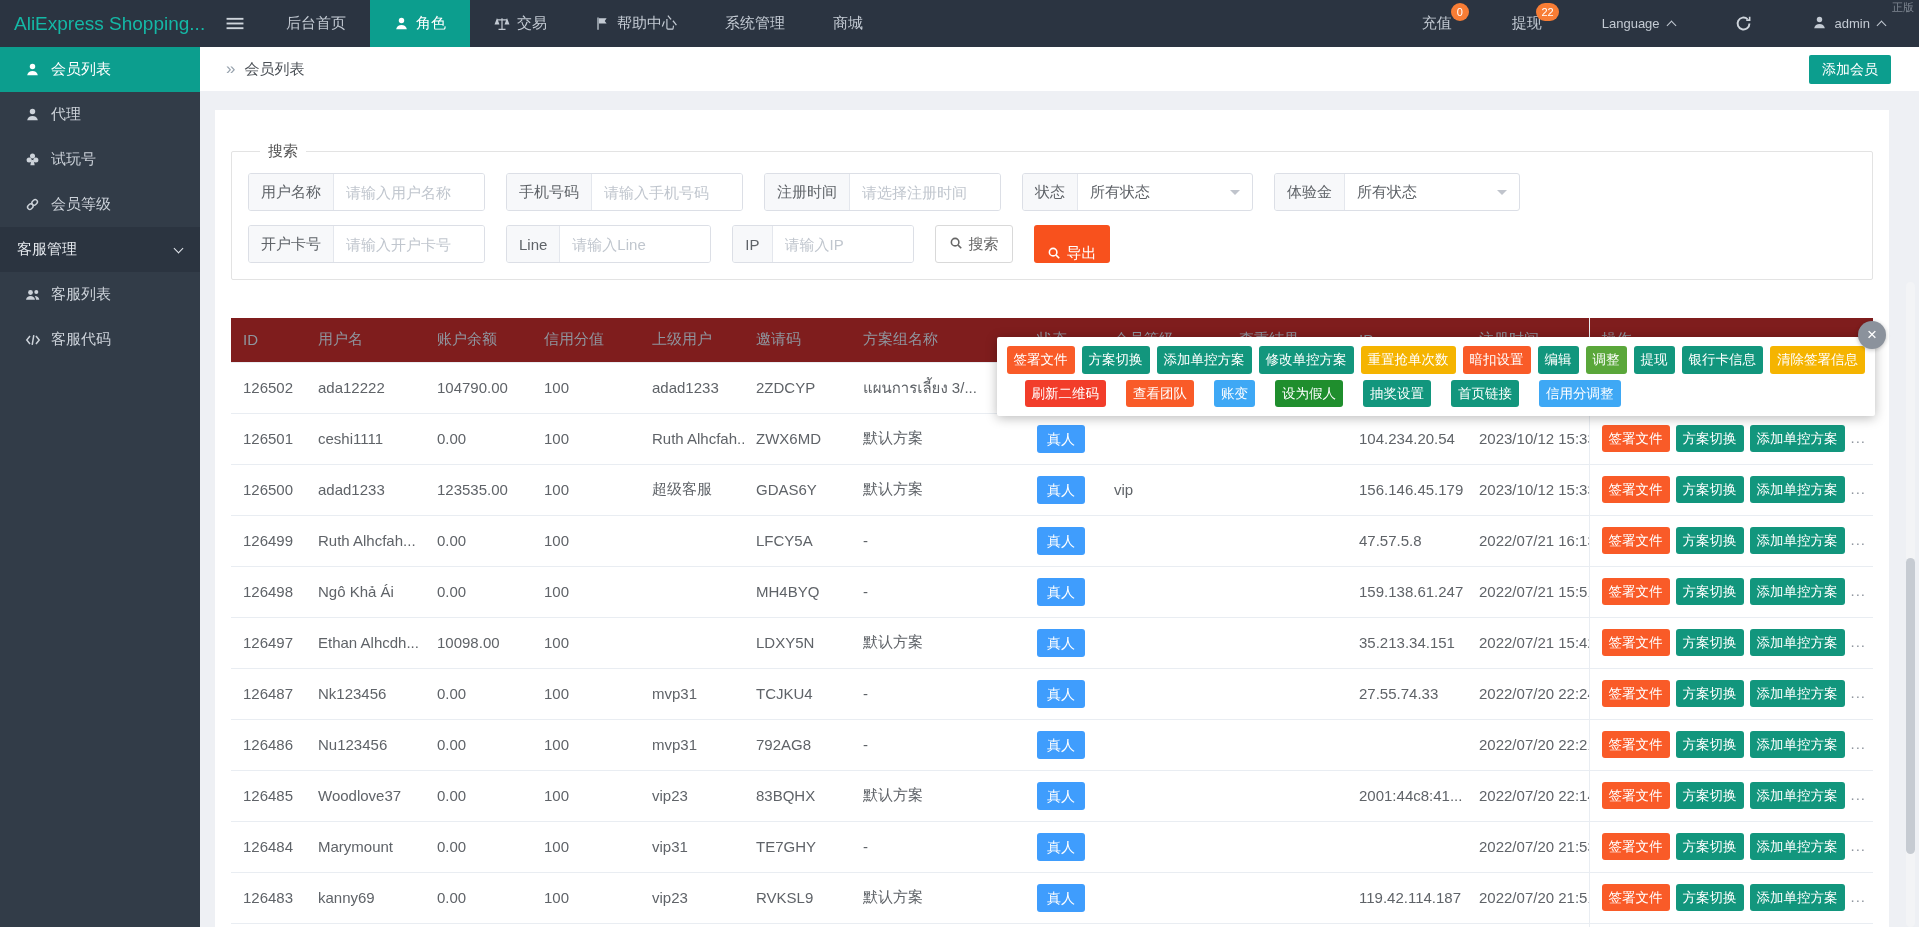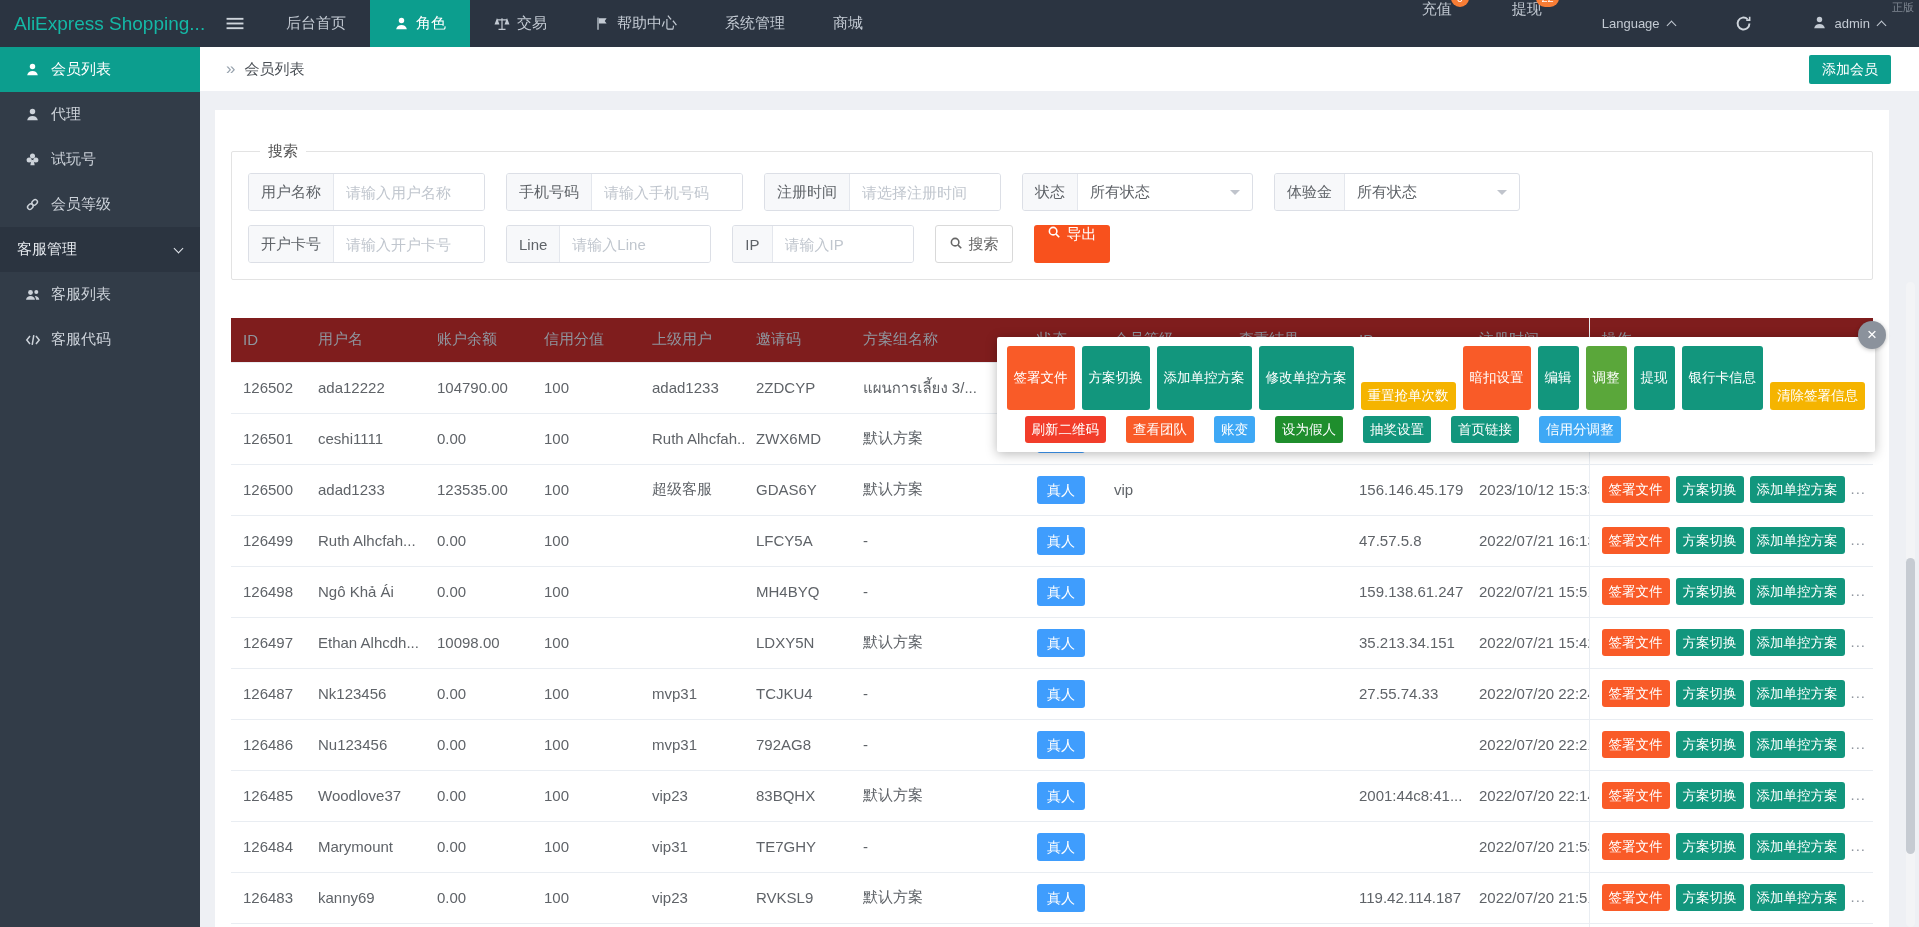--- a/index.html
+++ b/index.html
@@ -10,21 +10,21 @@
   
   .navbar { position:absolute; top:0; left:0; width:100%; height:47px; background:#2b3441;
     display:flex; align-items:stretch; color:#c3cad3; z-index:30; }
   .brand { width:208px; color:#14b8a6; font-size:19px; line-height:47px; padding-left:14px;
     white-space:nowrap; overflow:hidden; }
   .hamburger { display:flex; align-items:center; padding:0 18px; cursor:pointer; color:#cfd5dc; }
   .nav-menu { display:flex; align-items:stretch; }
   .nav-item { display:flex; align-items:center; gap:7px; padding:0 24px; font-size:15px; cursor:pointer; white-space:nowrap; }
   .nav-item.active { background:#0c9e8e; color:#fff; }
   .nav-item .icon { display:flex; align-items:center; }
-  .nav-right { margin-left:auto; display:flex; gap:60px; padding-right:34px; }
+  .nav-right { margin-left:auto; display:flex; align-items:center; gap:60px; padding-right:34px; }
   .nav-link { position:relative; font-size:15px; cursor:pointer; }
   .nav-badge { position:absolute; top:-11px; right:-17px; min-width:18px; height:18px; border-radius:9px;
     background:#f87d35; color:#fff; font-size:11px; line-height:18px; padding:0 5px; text-align:center; }
   .nav-lang,.nav-user { display:flex; align-items:center; gap:8px; font-size:13px; cursor:pointer; }
   .nav-refresh { display:flex; align-items:center; cursor:pointer; color:#cfd5dc; }
   .chev { display:inline-block; width:7px; height:7px; border-right:1.6px solid currentColor; border-bottom:1.6px solid currentColor; }
   .chev.down { transform:rotate(45deg); margin-top:-3px; }
   .chev.up { transform:rotate(-135deg); margin-top:4px; }
   .license { position:absolute; top:1px; right:5px; font-size:11px; color:#7e8691; line-height:12px; }
 
@@ -58,37 +58,37 @@
   .fgroup { display:flex; height:38px; border:1px solid #dcdfe6; border-radius:3px; overflow:hidden; background:#fff; }
   .flabel { display:flex; align-items:center; padding:0 12px; background:#f7f8fa; border-right:1px solid #e4e7ed;
     color:#5f6368; font-size:15px; white-space:nowrap; }
   .fgroup input { border:none; outline:none; padding:0 12px; font-size:15px; color:#333; background:#fff; font-family:inherit; }
   .fgroup input::placeholder { color:#c0c6ce; }
   .fselect { display:flex; align-items:center; justify-content:space-between; padding:0 12px; color:#5f6368;
     font-size:15px; cursor:pointer; }
   .sel-arrow { width:0; height:0; border:5px solid transparent; border-top-color:#c0c4cc; margin-top:5px; }
   .btn-search { display:flex; align-items:center; gap:6px; height:38px; padding:0 13px; margin-left:0;
     background:#fff; border:1px solid #d9d9d9; border-radius:3px; color:#666; font-size:15px; cursor:pointer; font-family:inherit; }
-  .btn-export { display:flex; align-items:flex-start; gap:6px; height:38px; padding:0 13px;
+  .btn-export { display:flex; align-items:flex-end; gap:6px; height:38px; padding:0 13px;
     background:#f8511d; border:none; border-radius:3px; color:#fff; font-size:15px; cursor:pointer; font-family:inherit; }
 
   
   .table-wrap { margin-top:38px; position:relative; }
   table { width:100%; border-collapse:collapse; table-layout:fixed; font-size:15px; color:#5f6368; }
   thead th { background:#7f1d1d; color:#8f959e; font-weight:normal; text-align:left; height:44px;
     padding:0 12px; border-bottom:1px solid #e9edf2; white-space:nowrap; overflow:hidden; }
   tbody td { height:51px; padding:0 12px; border-bottom:1px solid #e9edf2; white-space:nowrap; overflow:hidden; background:#fff; }
   th.op-col, td.op-col { border-left:1px solid #e9edf2; }
   .badge-status { display:inline-block; background:#3f9dfd; color:#fff; border-radius:3px; padding:7px 10px;
     font-size:14px; line-height:1; cursor:pointer; }
   .act-btn { display:inline-block; color:#fff; border:none; border-radius:3px; padding:7px 7px; font-size:13.5px;
     line-height:1; margin-right:6px; white-space:nowrap; cursor:pointer; font-family:inherit; }
   .c-teal   { background:#12967d; }
   .c-orange { background:#f95b28; }
-  .c-amber  { background:#f5b400;margin-top:36px; }
+  .c-amber  { background:#f5b400; }
   .c-red    { background:#f23d2a; }
   .c-green  { background:#5aa73a; }
   .c-darkgreen { background:#1f8e2d; }
   .c-blue   { background:#3ea8f5; }
   .more-dots { color:#8f959e; letter-spacing:1px; cursor:pointer; }
 
   
   .popup { position:absolute; top:337px; right:44px; background:#fff; padding:9px 10px;
     box-shadow:0 2px 12px rgba(0,0,0,.28); border-radius:2px; z-index:40; }
   .p-row { display:flex; gap:7px; white-space:nowrap; }

